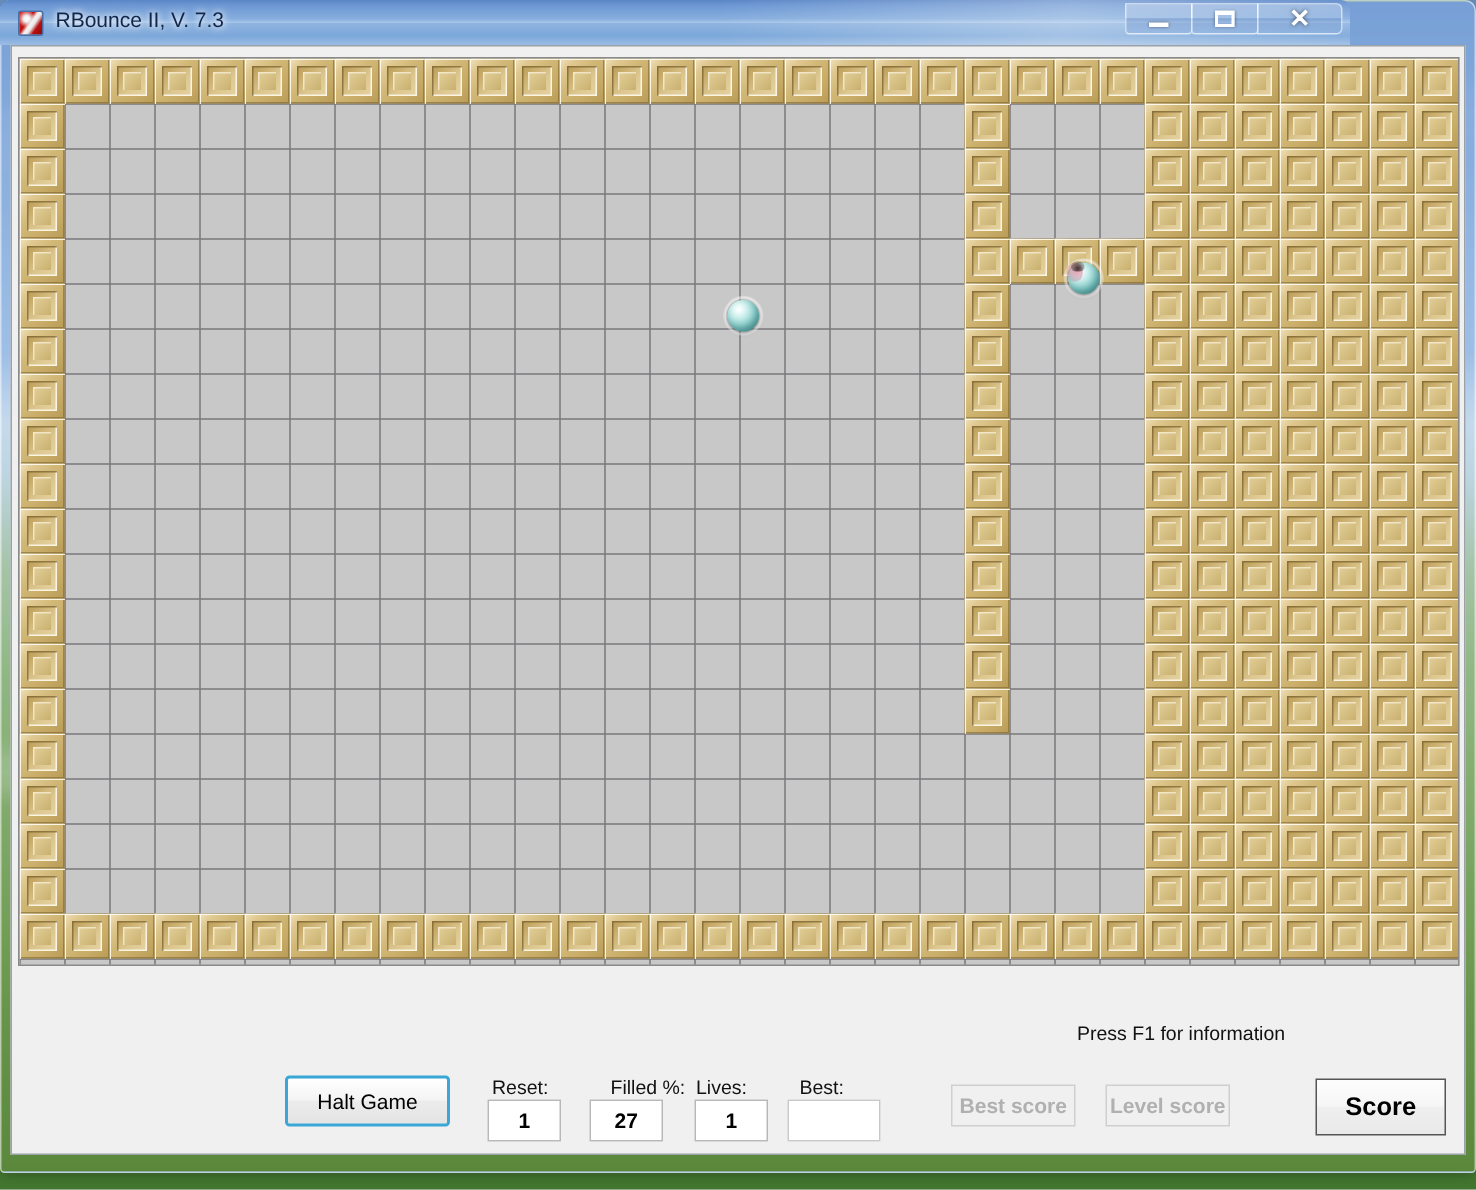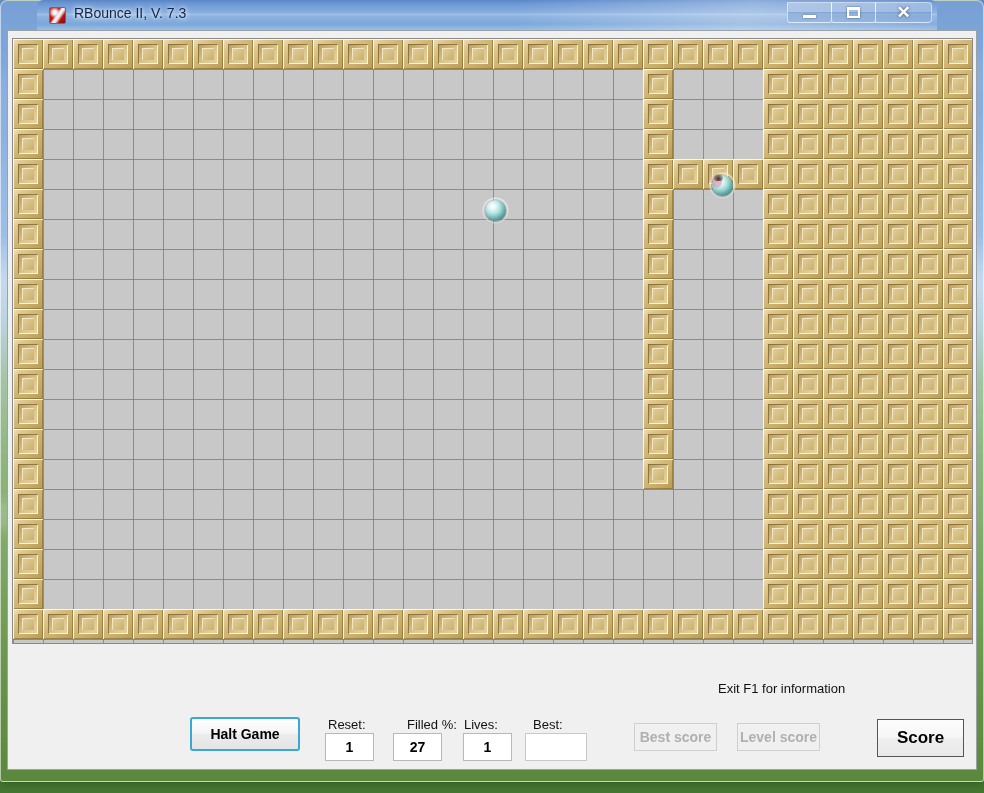--- a/index.html
+++ b/index.html
@@ -39,21 +39,20 @@
     border-radius: 7px 7px 3px 3px;
     box-shadow: 0 0 10px rgba(0,0,0,0.35);
   }
   .titlebar {
     position: absolute; left: 0; top: 0; width: 900px; height: 30px;
     border-radius: 6px 6px 0 0;
     background:
       linear-gradient(to bottom,
         #5a86c6 0%, #6c97d3 12%, #86aede 42%,
         #a6c4e8 50%, #8fb4e0 52%, #7ba7da 80%, #9cbde4 100%);
-    margin-left: 37px;
   }
   .titlebar-sheen {
     position: absolute; right: 0; top: 0; width: 420px; height: 30px;
     background: linear-gradient(105deg, rgba(255,255,255,0) 0%, rgba(255,255,255,0.30) 55%, rgba(255,255,255,0.08) 100%);
     border-radius: 0 6px 0 0;
   }
   .app-icon {
     position: absolute; left: 12px; top: 7px; width: 17px; height: 17px;
     border-radius: 2px;
     background:
@@ -156,21 +155,21 @@
   }
   .btn {
     position: absolute; height: 32px;
     background: linear-gradient(to bottom, #fdfdfd 0%, #f6f6f6 48%, #efefef 50%, #e9e9e9 100%);
     border: 1px solid #a0a0a0;
     font-size: 14px; color: #000;
     display: flex; align-items: center; justify-content: center;
     font-family: "Liberation Sans", sans-serif;
   }
   .btn.disabled { color: #b0b0b0; border-color: #cfcfcf; background: #f0f0f0; font-weight: bold; }
-  .btn.primary { font-weight: bold; border: 2px solid #3ba7d6; border-radius: 3px;
+  .btn.primary { font-weight: normal; border: 2px solid #3ba7d6; border-radius: 3px;
                  background: linear-gradient(to bottom, #ffffff 0%, #f4f4f4 48%, #ececec 50%, #e4e4e4 100%); text-align: center; }
   .btn.strong  { font-weight: bold; font-size: 17px; border: 1px solid #555; }
 
   .field-label {
     position: absolute; font-size: 13px; color: #111; white-space: nowrap;
   }
   .field-box {
     position: absolute; height: 28px;
     background: #fff; border: 1px solid #b8b8b8;
     display: flex; align-items: center; justify-content: center;
@@ -433,21 +432,21 @@
         <div class="tile" style="left: 840px; top: 570px;"></div>
         <div class="tile" style="left: 870px; top: 570px;"></div>
         <div class="tile" style="left: 900px; top: 570px;"></div>
         <div class="tile" style="left: 930px; top: 570px;"></div>
         <div class="sparkle" style="left: 469px; top: 158px;"></div>
         <div class="ball" style="left: 472px; top: 161px;"></div>
         <div class="sparkle" style="left: 696px; top: 133px;"></div>
         <div class="ball tinted dark" style="left: 699px; top: 136px;"></div>
       </div>
 
-    <div class="hint">Exit F1 for information</div>
+    <div class="hint">Press F1 for information</div>
 
 
     <div class="btn primary" style="left:182px; top:686px; width:110px; height:34px;">Halt Game</div>
 
     <div class="field-label" style="left:320px; top:686px;">Reset:</div>
     <div class="field-box" style="left:317px; top:702px; width:49px;">1</div>
 
     <div class="field-label" style="left:399px; top:686px;">Filled %:</div>
     <div class="field-box" style="left:385px; top:702px; width:49px;">27</div>
 

